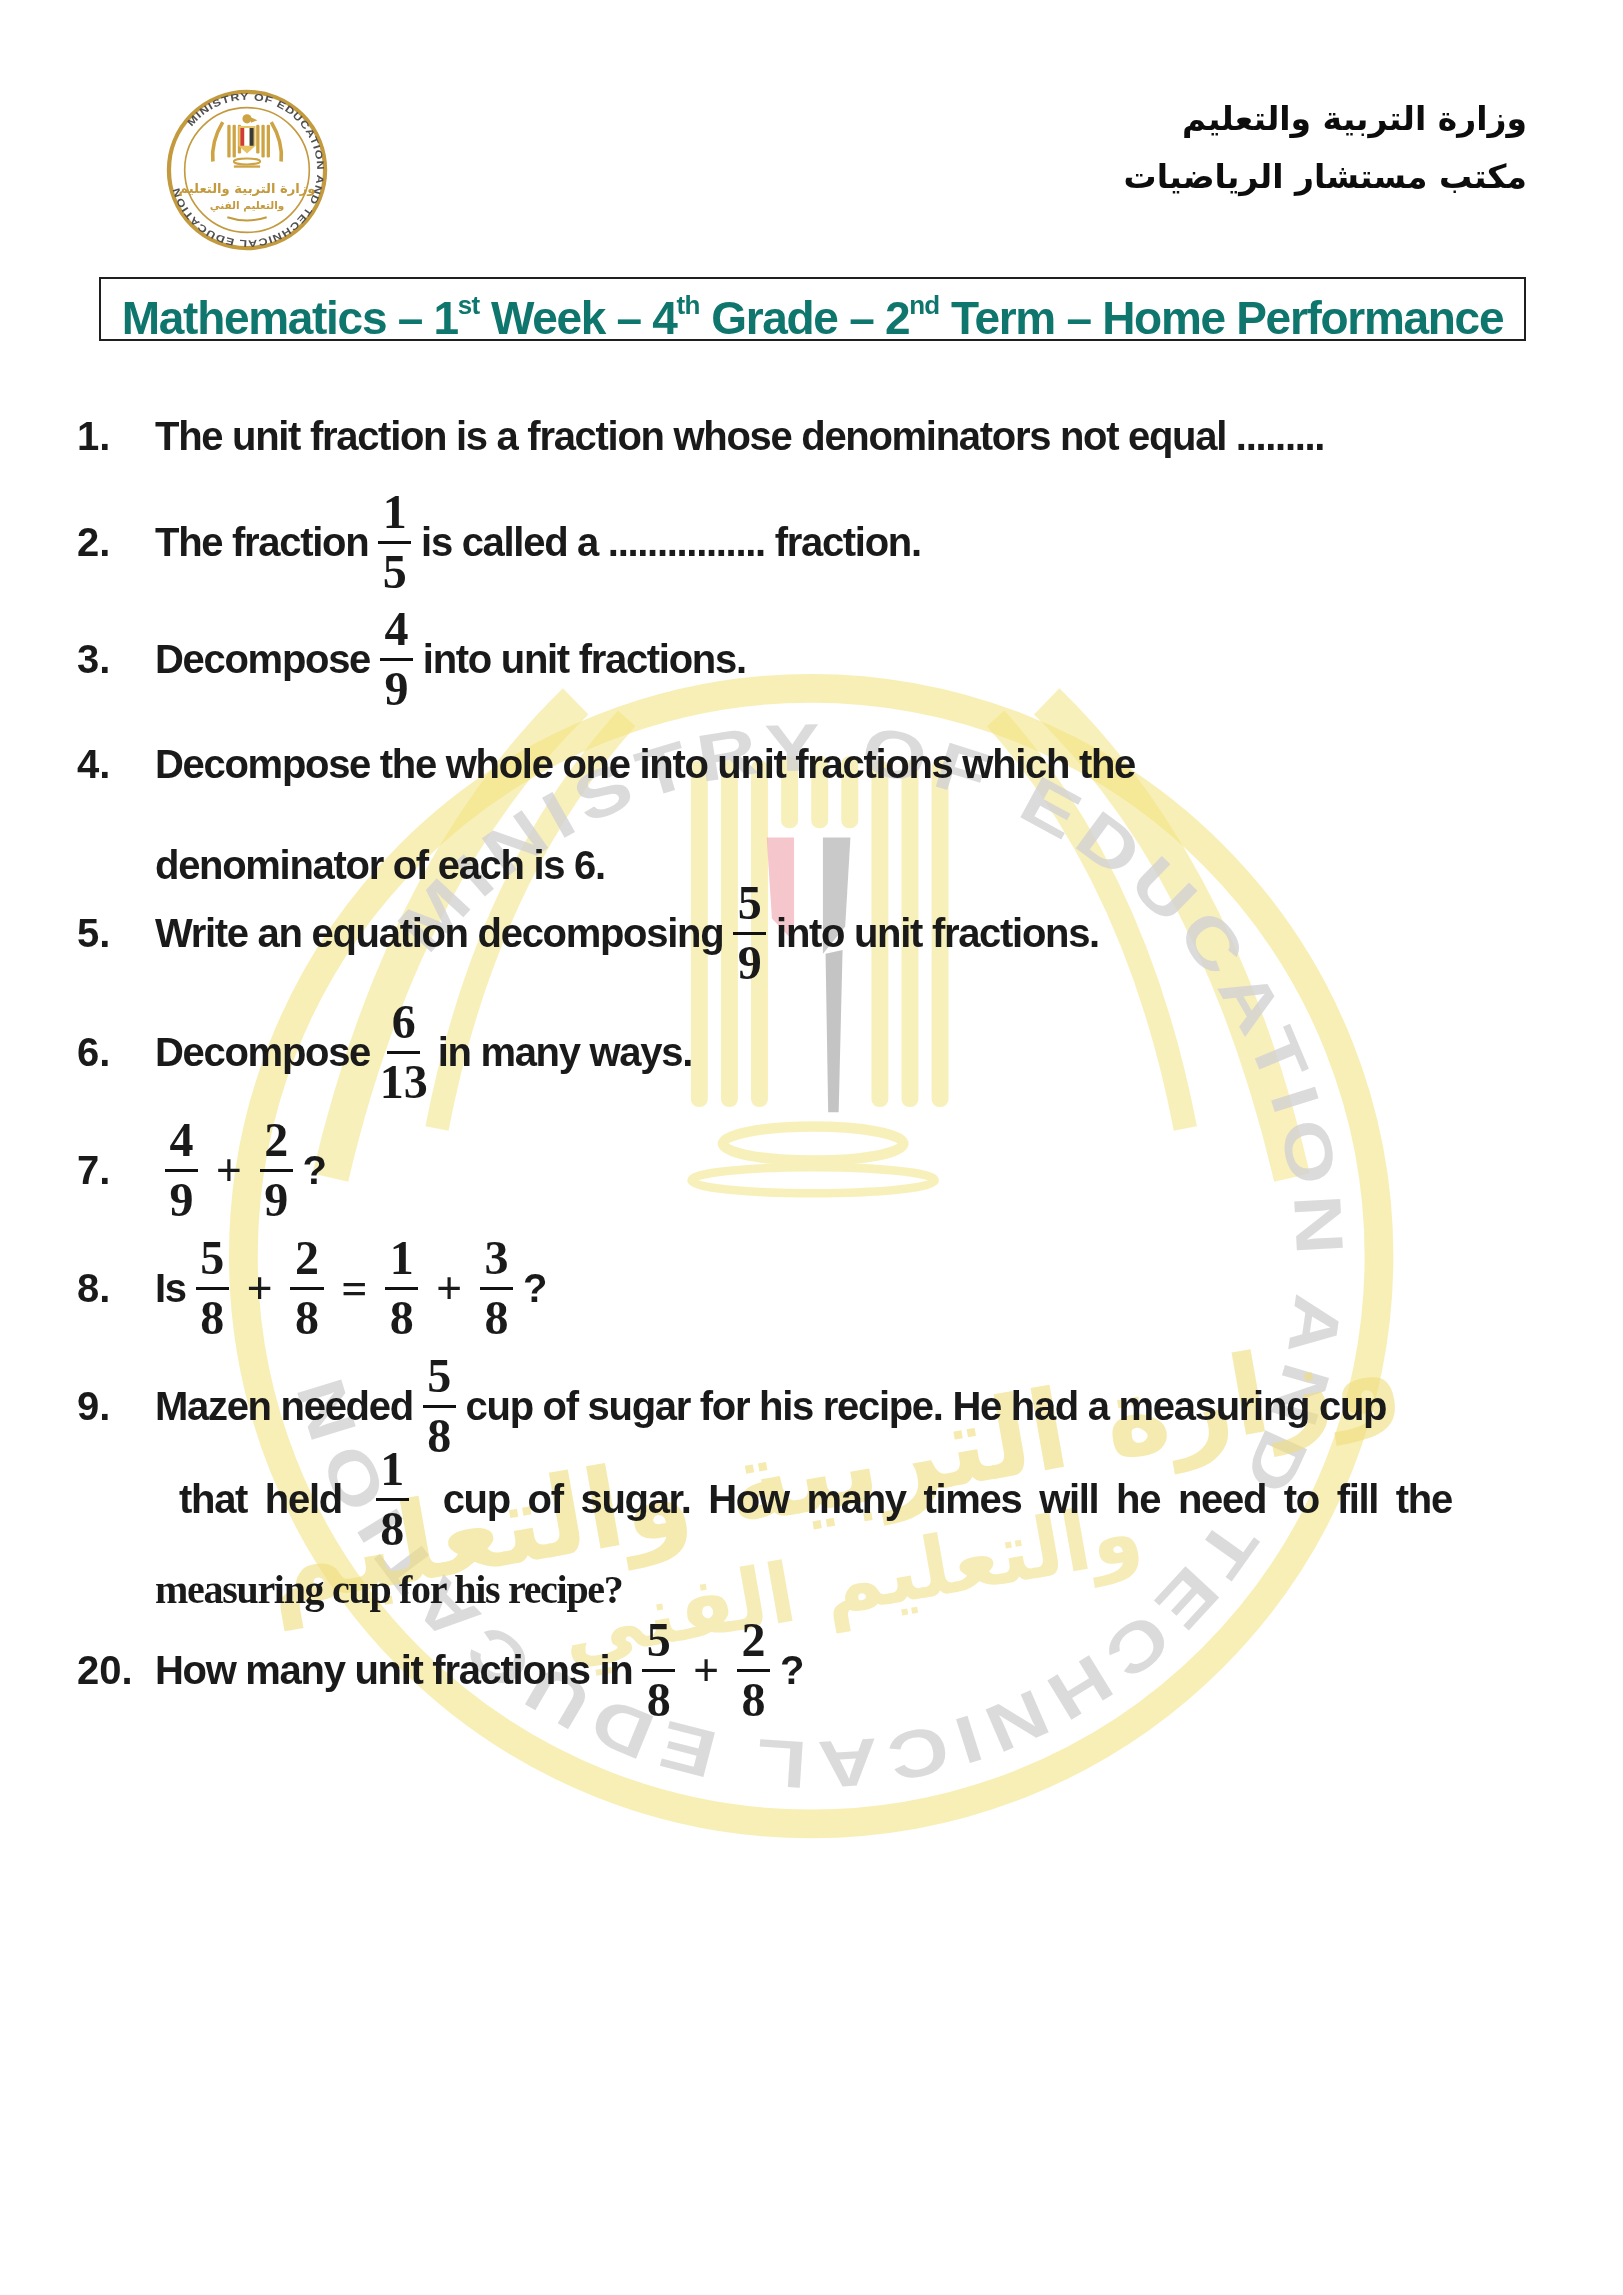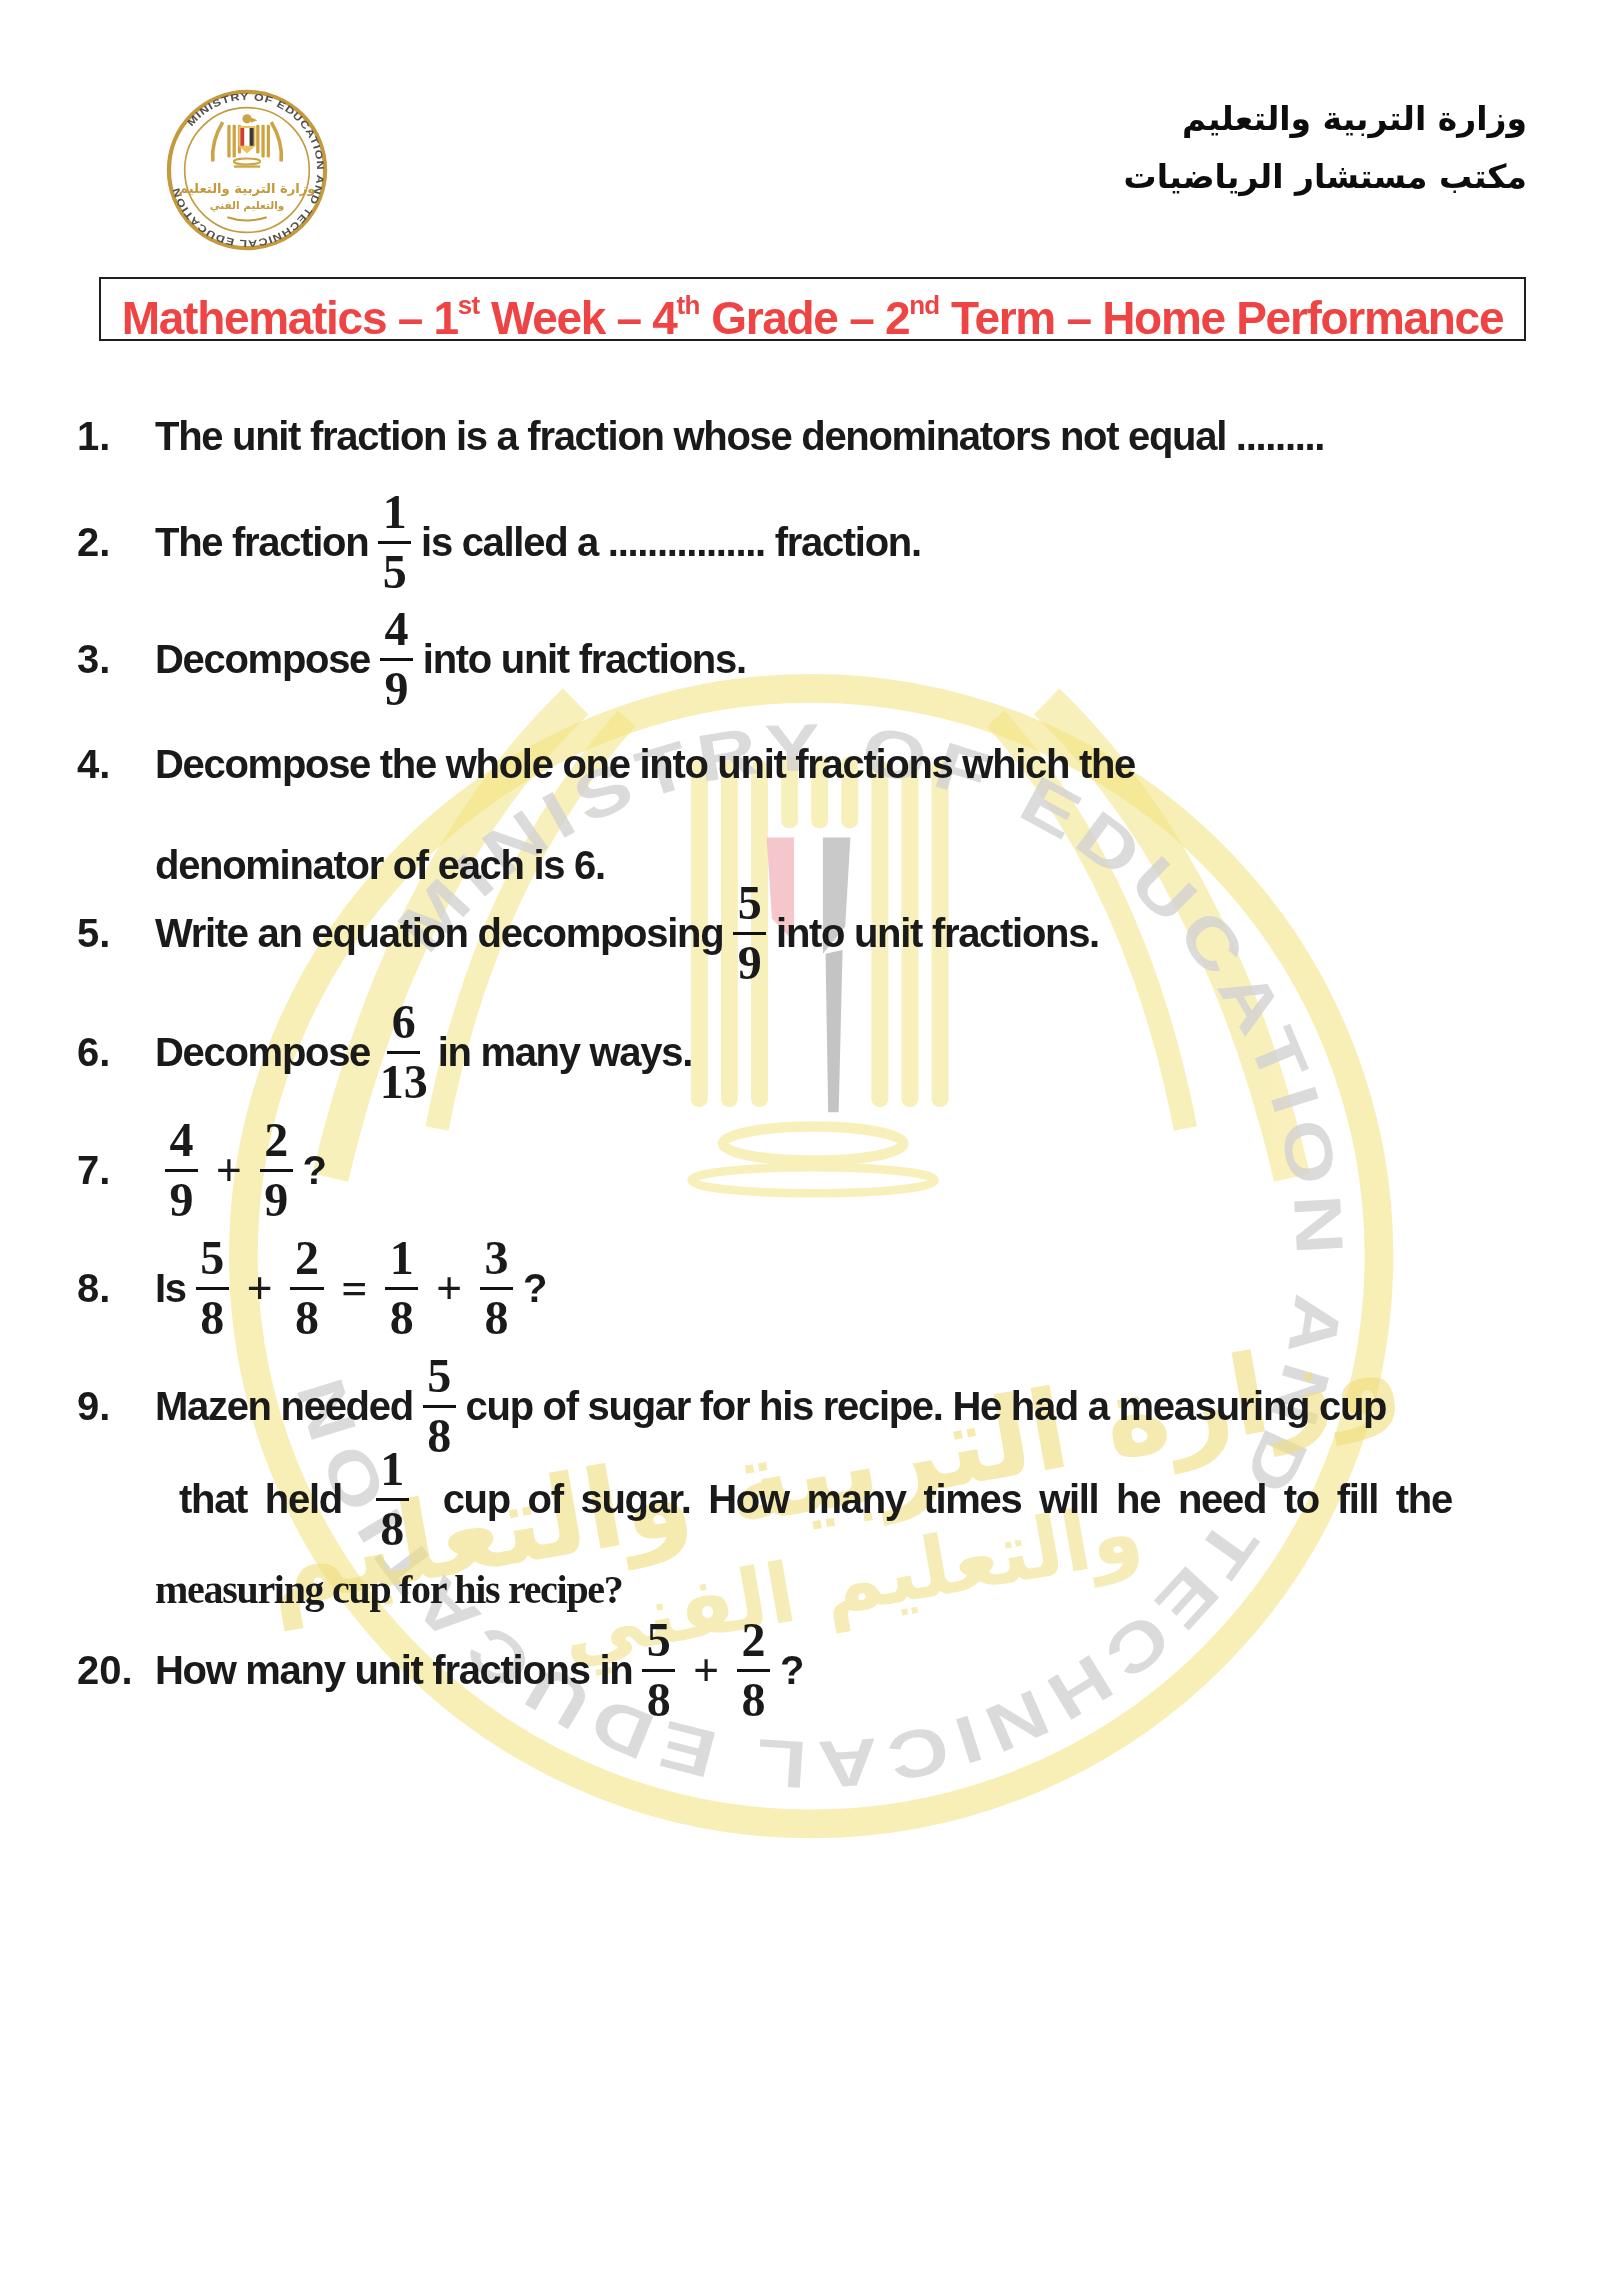--- a/index.html
+++ b/index.html
@@ -4,21 +4,21 @@
 <style>
   html,body{margin:0;padding:0;background:#fff;}
   .page{position:relative;width:1623px;height:2295px;background:#ffffff;overflow:hidden;
         font-family:"Liberation Sans",sans-serif;color:#1a1a1a;}
   .watermark{position:absolute;left:0;top:0;z-index:0;}
   .logo{position:absolute;left:165px;top:88px;z-index:2;}
   .arabic-header{position:absolute;right:96px;top:90px;z-index:2;text-align:right;direction:rtl;
       font-family:"DejaVu Sans",sans-serif;font-weight:700;font-size:33px;line-height:58px;color:#0d0d0d;}
   .title-box{position:absolute;left:99px;top:277px;width:1423px;height:60px;border:2.6px solid #1f1f1f;
       background:#fffffffa;z-index:2;text-align:center;line-height:60px;white-space:nowrap;}
-  .title-text{font-weight:700;font-size:46px;letter-spacing:-1.3px;color:#ef4444;}
+  .title-text{font-weight:700;font-size:46px;letter-spacing:-1.3px;color:#0f766e;}
   .title-text sup{font-size:26px;position:relative;top:-3.9px;letter-spacing:-0.7px;}
   #questions{position:absolute;left:0;top:0;width:100%;height:100%;z-index:2;}
   .q-line{position:absolute;left:77px;display:flex;align-items:center;white-space:pre;
       font-weight:700;font-size:40px;letter-spacing:-1.3px;color:#1a1a1a;z-index:2;}
   .q-num{display:inline-block;width:78px;flex:none;letter-spacing:0;}
   .q-text{}
   .frac{display:inline-flex;flex-direction:column;align-items:center;flex:none;
       font-family:"Liberation Serif",serif;font-weight:700;font-size:48px;line-height:1;
       margin:0 9.8px;letter-spacing:0;}
   .frac .fn{padding:0 4.6px 4.6px;border-bottom:3.3px solid #111;}

